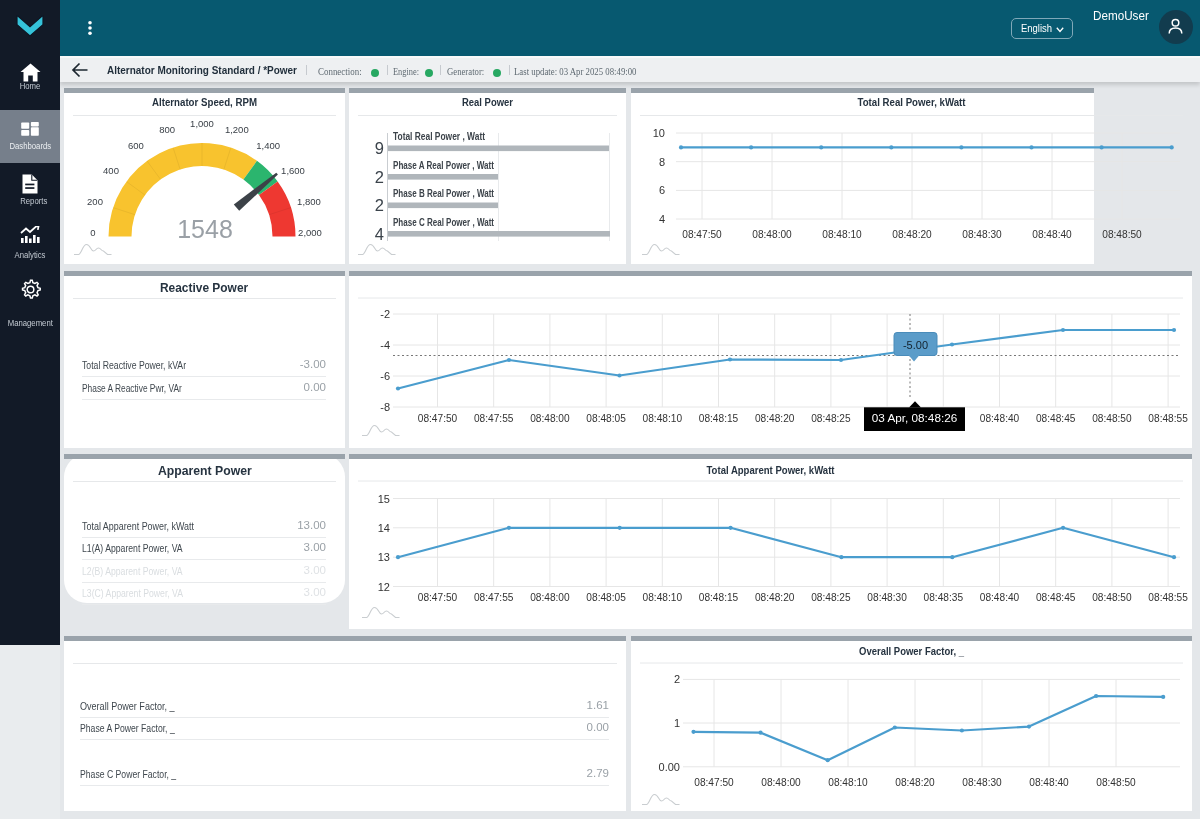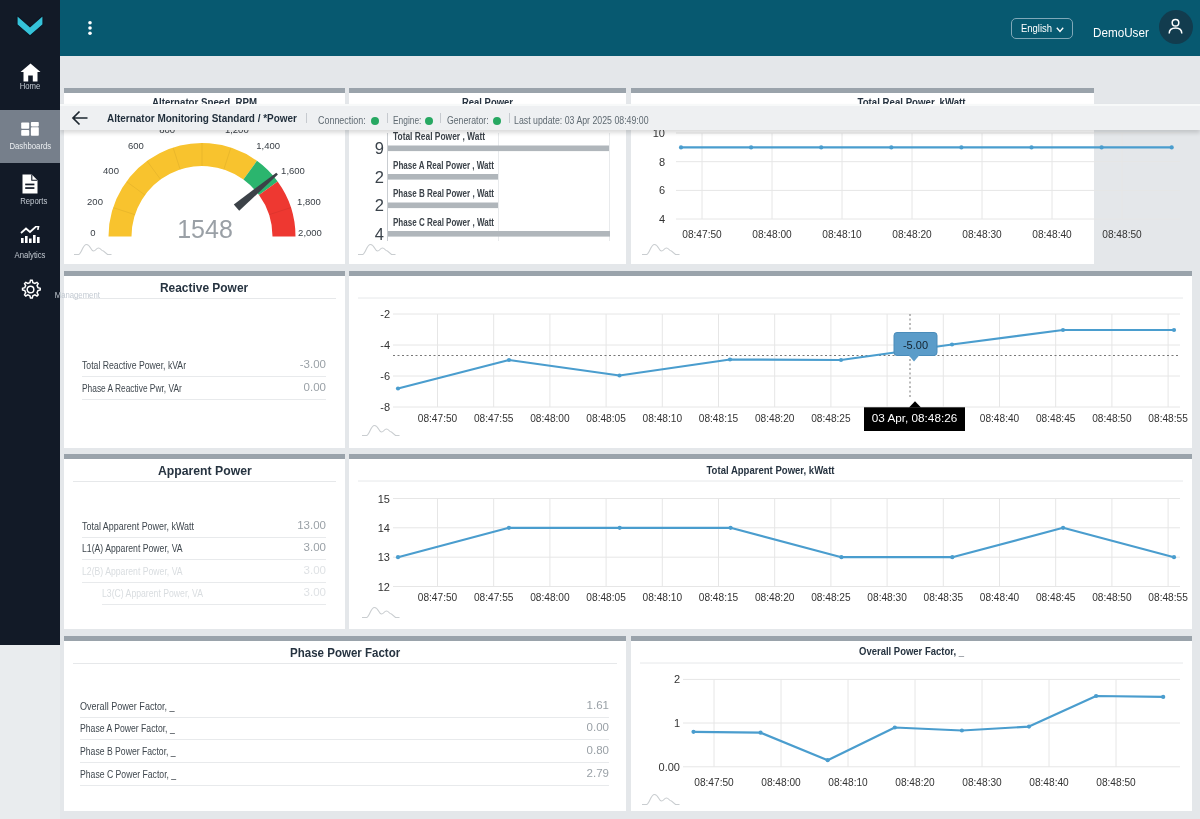--- a/index.html
+++ b/index.html
@@ -9,27 +9,27 @@
 .logo { position:absolute; top:15px; left:16px; }
 .micon { position:absolute; width:60px; text-align:center; }
 .mlab { position:absolute; width:60px; text-align:center; font-size:9px; color:#c3cad2; }
 .mlab .fitl { transform-origin:50% 50%; }
 .mhl { position:absolute; top:110px; left:0; width:60px; height:53px; background:#767f8b; }
 .topbar { position:absolute; left:60px; top:0; width:1140px; height:56px; background:#075970; z-index:4; }
 .tb-dots { position:absolute; left:28px; top:21px; }
 .tb-title { position:absolute; left:48px; top:19px; color:#ffffff; font-size:15.5px; white-space:nowrap; }
 .lang { position:absolute; left:951px; top:17.5px; width:62px; height:21px; border:1px solid #7fa8b8; border-radius:5px; color:#fff; font-size:11.5px; }
 .lang .fitl { position:absolute; left:9px; top:3.5px; }
-.usern { position:absolute; left:1032.5px; top:25px; color:#fff; font-size:13.5px; }
+.usern { position:absolute; left:1032.5px; top:8px; color:#fff; font-size:13.5px; }
 .avatar { position:absolute; left:1099px; top:10px; width:34px; height:34px; border-radius:50%; background:#123c4e; }
-.subbar { position:absolute; left:60px; top:56px; width:1140px; height:26px; background:#eef0f2; border-top:2px solid #f7f9f9; box-shadow:0 3px 4px rgba(0,0,0,0.14); z-index:3;margin-top:48px; }
+.subbar { position:absolute; left:60px; top:56px; width:1140px; height:26px; background:#eef0f2; border-top:2px solid #f7f9f9; box-shadow:0 3px 4px rgba(0,0,0,0.14); z-index:3; }
 .back { position:absolute; left:10px; top:2px; }
 .sb-title { position:absolute; left:47px; top:6px; font-size:11.5px; font-weight:700; color:#1f2d3a; white-space:nowrap; }
 .sb-sep { position:absolute; top:5px; color:#c3c8cd; font-size:11.5px; }
-.sb-lab { position:absolute; top:8px; font-size:10.5px; color:#5f6a72; white-space:nowrap; }
+.sb-lab { position:absolute; top:8px; font-size:10.5px; color:#5f6a72; white-space:nowrap;font-family:Liberation Serif, serif; }
 .dot { position:absolute; top:10.5px; width:8px; height:8px; border-radius:50%; background:#27a862; }
 .card { position:absolute; background:#ffffff; z-index:1; }
 .strip { height:5px; background:#9aa3ab; }
 .body { position:relative; width:100%; height:calc(100% - 5px); }
 .ptitle { position:absolute; top:4px; left:0; right:0; text-align:center; font-size:13px; font-weight:700; color:#263340; }
 .ptitle .fitl { transform-origin:50% 50%; }
 .tdiv { position:absolute; top:22px; left:9px; right:9px; border-bottom:1px solid #e6e8ea; }
 .vrow { position:absolute; height:22px; border-bottom:1px solid #e8eaec; }
 .vlab { position:absolute; left:0; top:5px; font-size:10.3px; color:#3f474e; }
 .vval { position:absolute; right:0; top:3px; font-size:11.5px; color:#9aa1a7; }
@@ -105,21 +105,21 @@
           <rect x="3" y="12" width="2.6" height="5" fill="#fff"></rect>
           <rect x="7" y="10" width="2.6" height="7" fill="#fff"></rect>
           <rect x="11" y="12.5" width="2.6" height="4.5" fill="#fff"></rect>
           <rect x="15" y="9" width="2.6" height="8" fill="#fff"></rect>
           <rect x="19" y="11" width="2.6" height="6" fill="#fff"></rect>
         </svg></div>
 <div class="mlab" style="top:250px;"><span class="fitl " style="transform:scaleX(0.860);">Analytics</span></div>
 <div class="micon" style="top:278.5px;"><svg width="21" height="21" viewBox="0 0 24 24">
           <path d="M12 1.5 l2 0 l0.7 2.6 l2.3 1 l2.4-1.3 l1.4 1.4 l-1.3 2.4 l1 2.3 l2.6 0.7 l0 2 l-2.6 0.7 l-1 2.3 l1.3 2.4 l-1.4 1.4 l-2.4-1.3 l-2.3 1 l-0.7 2.6 l-2 0 l-0.7-2.6 l-2.3-1 l-2.4 1.3 l-1.4-1.4 l1.3-2.4 l-1-2.3 l-2.6-0.7 l0-2 l2.6-0.7 l1-2.3 l-1.3-2.4 l1.4-1.4 l2.4 1.3 l2.3-1 z M12 8.2 a3.8 3.8 0 1 0 0 7.6 a3.8 3.8 0 1 0 0 -7.6 z" fill="none" stroke="#fff" stroke-width="1.7"></path>
         </svg></div>
-<div class="mlab" style="top:290px;margin-left:47px;"><span class="fitl " style="transform:scaleX(0.860);">Management</span></div>
+<div class="mlab" style="top:318px;"><span class="fitl " style="transform:scaleX(0.860);">Management</span></div>
 </div>
 <div style="position:absolute;left:0;top:645px;width:60px;height:174px;background:#e9ecee;"></div>
 <div class="card" style="left:64px;top:88px;width:281px;height:176px;">
       <div class="strip"></div>
       <div class="body"><svg width="281" height="171" viewBox="0 0 281 171">
           <text x="140.5" y="13.3" font-size="10.4" font-weight="700" fill="#263340" text-anchor="middle" textLength="105" lengthAdjust="spacingAndGlyphs">Alternator Speed, RPM</text>
           <line x1="9" y1="22.5" x2="272" y2="22.5" stroke="#e6e8ea" stroke-width="1"></line>
           <path d="M 56.00 143.50 A 82.0 82.0 0 0 1 186.20 77.16" stroke="#f8c32e" stroke-width="23" fill="none"></path>
           <path d="M 186.20 77.16 A 82.0 82.0 0 0 1 204.34 95.30" stroke="#2bb56e" stroke-width="23" fill="none"></path>
           <path d="M 204.34 95.30 A 82.0 82.0 0 0 1 220.00 143.50" stroke="#ee3831" stroke-width="23" fill="none"></path>
@@ -286,38 +286,38 @@
         <div class="vrow" style="top:79px;left:18px;right:19px;text-align:center;">
           <span class="vlab"><span class="fitl " style="transform:scaleX(0.843);">Total Reactive Power, kVAr</span></span>
           <span class="vval">-3.00</span>
         </div>
         <div class="vrow" style="top:102px;left:18px;right:19px;">
           <span class="vlab"><span class="fitl " style="transform:scaleX(0.812);">Phase A Reactive Pwr, VAr</span></span>
           <span class="vval">0.00</span>
         </div>
       </div>
     </div>
-<div class="card" style="left:64px;top:454px;width:281px;height:175px;">
+<div class="card" style="left:64px;top:454px;width:281px;height:149px;border-radius:23px;">
       <div class="strip"></div>
       <div class="body">
         <div class="ptitle"><span class="fitl " style="transform:scaleX(0.941);">Apparent Power</span></div>
         <div class="tdiv"></div>
         <div class="vrow" style="top:57.0px;left:18px;right:19px;">
           <span class="vlab"><span class="fitl " style="transform:scaleX(0.868);">Total Apparent Power, kWatt</span></span>
           <span class="vval">13.00</span>
         </div>
         <div class="vrow" style="top:79.3px;left:18px;right:19px;">
           <span class="vlab"><span class="fitl " style="transform:scaleX(0.842);">L1(A) Apparent Power, VA</span></span>
           <span class="vval">3.00</span>
         </div>
         <div class="vrow faded" style="top:101.6px;left:18px;right:19px;">
           <span class="vlab"><span class="fitl " style="transform:scaleX(0.842);">L2(B) Apparent Power, VA</span></span>
           <span class="vval">3.00</span>
         </div>
-        <div class="vrow faded" style="top:123.9px;left:18px;right:19px;margin-left:20px;">
+        <div class="vrow faded" style="top:123.9px;left:18px;right:19px;">
           <span class="vlab"><span class="fitl " style="transform:scaleX(0.842);">L3(C) Apparent Power, VA</span></span>
           <span class="vval">3.00</span>
         </div>
       </div>
     </div>
 <div class="card" style="left:349px;top:454px;width:843px;height:175px;">
       <div class="strip"></div>
       <div class="body"><svg width="843" height="170" viewBox="0 0 843 170">
           <text x="421.5" y="14.6" font-size="10.4" font-weight="700" fill="#263340" text-anchor="middle" textLength="128" lengthAdjust="spacingAndGlyphs">Total Apparent Power, kWatt</text>
           <line x1="9" y1="22" x2="834" y2="22" stroke="#e6e8ea" stroke-width="1"></line>
@@ -367,33 +367,28 @@
           <circle cx="714.1" cy="68.8" r="2.1" fill="#4a9dce"></circle>
           <circle cx="825.0" cy="98.2" r="2.1" fill="#4a9dce"></circle>
           <g transform="translate(13,147)" fill="none" stroke="#c9cdd0" stroke-width="1.1">
             <path d="M0 11.5 L4.5 11.5 C7.5 11.5 8.5 1.5 12.5 1.5 C16.5 1.5 16.5 8 19.5 8 C22 8 22 5 24.5 5 C27 5 27 8 29.5 8 L33.5 11.5 L37.5 11.5"></path>
           </g>
         </svg></div>
     </div>
 <div class="card" style="left:64px;top:636px;width:562px;height:175px;">
       <div class="strip"></div>
       <div class="body">
-        <div class="ptitle"><span class="fitl " style="transform:scaleX(0.886);">Phase Power Factor</span></div>
         <div class="tdiv"></div>
         <div class="vrow" style="top:54.5px;left:16px;right:17px;">
           <span class="vlab"><span class="fitl " style="transform:scaleX(0.879);">Overall Power Factor, _</span></span>
           <span class="vval">1.61</span>
         </div>
         <div class="vrow" style="top:77.2px;left:16px;right:17px;">
           <span class="vlab"><span class="fitl " style="transform:scaleX(0.840);">Phase A Power Factor, _</span></span>
           <span class="vval">0.00</span>
-        </div>
-        <div class="vrow" style="top:99.9px;left:16px;right:17px;">
-          <span class="vlab"><span class="fitl " style="transform:scaleX(0.840);">Phase B Power Factor, _</span></span>
-          <span class="vval">0.80</span>
         </div>
         <div class="vrow" style="top:122.6px;left:16px;right:17px;">
           <span class="vlab"><span class="fitl " style="transform:scaleX(0.840);">Phase C Power Factor, _</span></span>
           <span class="vval">2.79</span>
         </div>
       </div>
     </div>
 <div class="card" style="left:631px;top:636px;width:561px;height:175px;">
       <div class="strip"></div>
       <div class="body"><svg width="561" height="170" viewBox="0 0 561 170">

